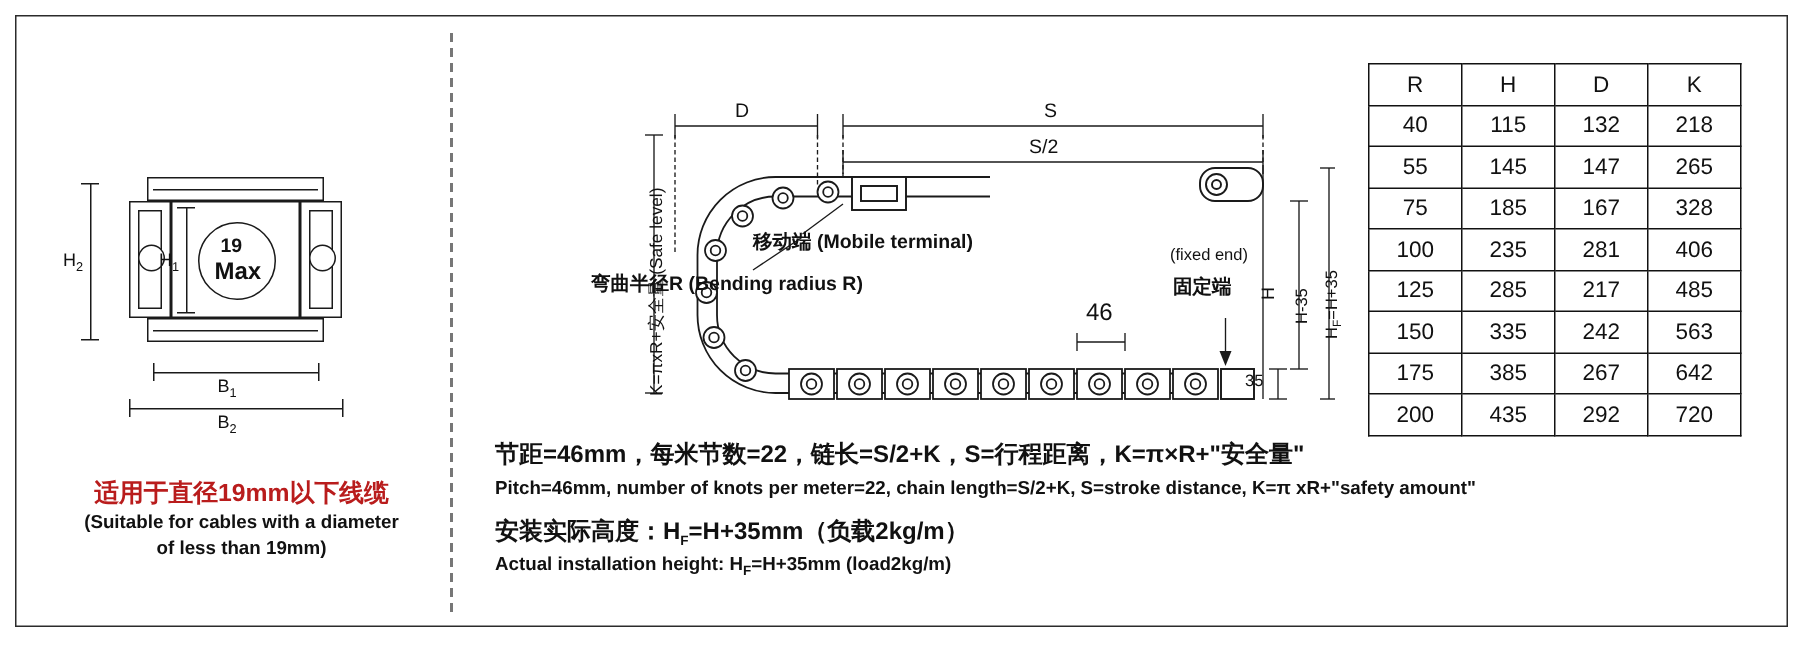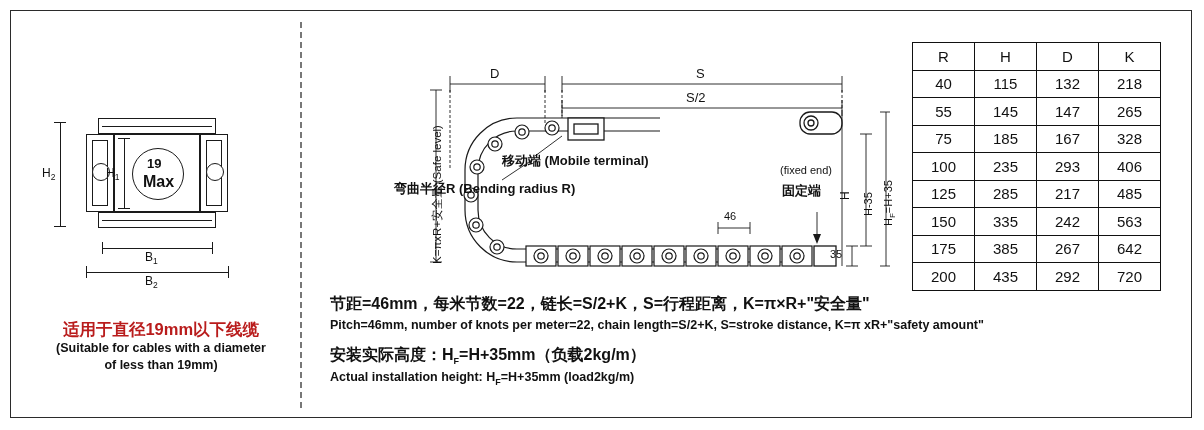--- a/index.html
+++ b/index.html
@@ -218,21 +218,21 @@
         <line x1="120" y1="50" x2="120" y2="130" stroke-dasharray="3,2"></line>
         <line x1="215" y1="50" x2="215" y2="84" stroke-dasharray="3,2"></line>
         <line x1="232" y1="50" x2="232" y2="78" stroke-dasharray="3,2"></line>
         <line x1="512" y1="50" x2="512" y2="72" stroke-dasharray="3,2"></line>
       </g>
     </svg>
 
     <div class="lbl" style="left:160px;top:26px;font-size:13px;">D</div>
     <div class="lbl" style="left:366px;top:26px;font-size:13px;">S</div>
     <div class="lbl" style="left:356px;top:50px;font-size:13px;">S/2</div>
-    <div class="lbl" style="left:394px;top:170px;font-size:11px;">46</div>
+    <div class="lbl" style="left:394px;top:160px;font-size:16px;">46</div>
     <div class="lbl" style="left:500px;top:208px;font-size:11px;">35</div>
 
     <div class="vtext" style="left:100px;top:224px;">K=πxR+安全量 (Safe level)</div>
     <div class="vtext" style="left:508px;top:160px;font-size:12px;">H</div>
     <div class="vtext" style="left:532px;top:176px;font-size:11px;">H-35</div>
     <div class="vtext" style="left:552px;top:186px;font-size:11px;">H<sub style="font-size:8px;">F</sub>=H+35</div>
 
     <div class="cnlbl" style="left:64px;top:140px;">
       <span>弯曲半径R (Bending radius R)</span>
     </div>
@@ -278,21 +278,21 @@
       </tr>
       <tr>
         <td>75</td>
         <td>185</td>
         <td>167</td>
         <td>328</td>
       </tr>
       <tr>
         <td>100</td>
         <td>235</td>
-        <td>293</td>
+        <td>281</td>
         <td>406</td>
       </tr>
       <tr>
         <td>125</td>
         <td>285</td>
         <td>217</td>
         <td>485</td>
       </tr>
       <tr>
         <td>150</td>

